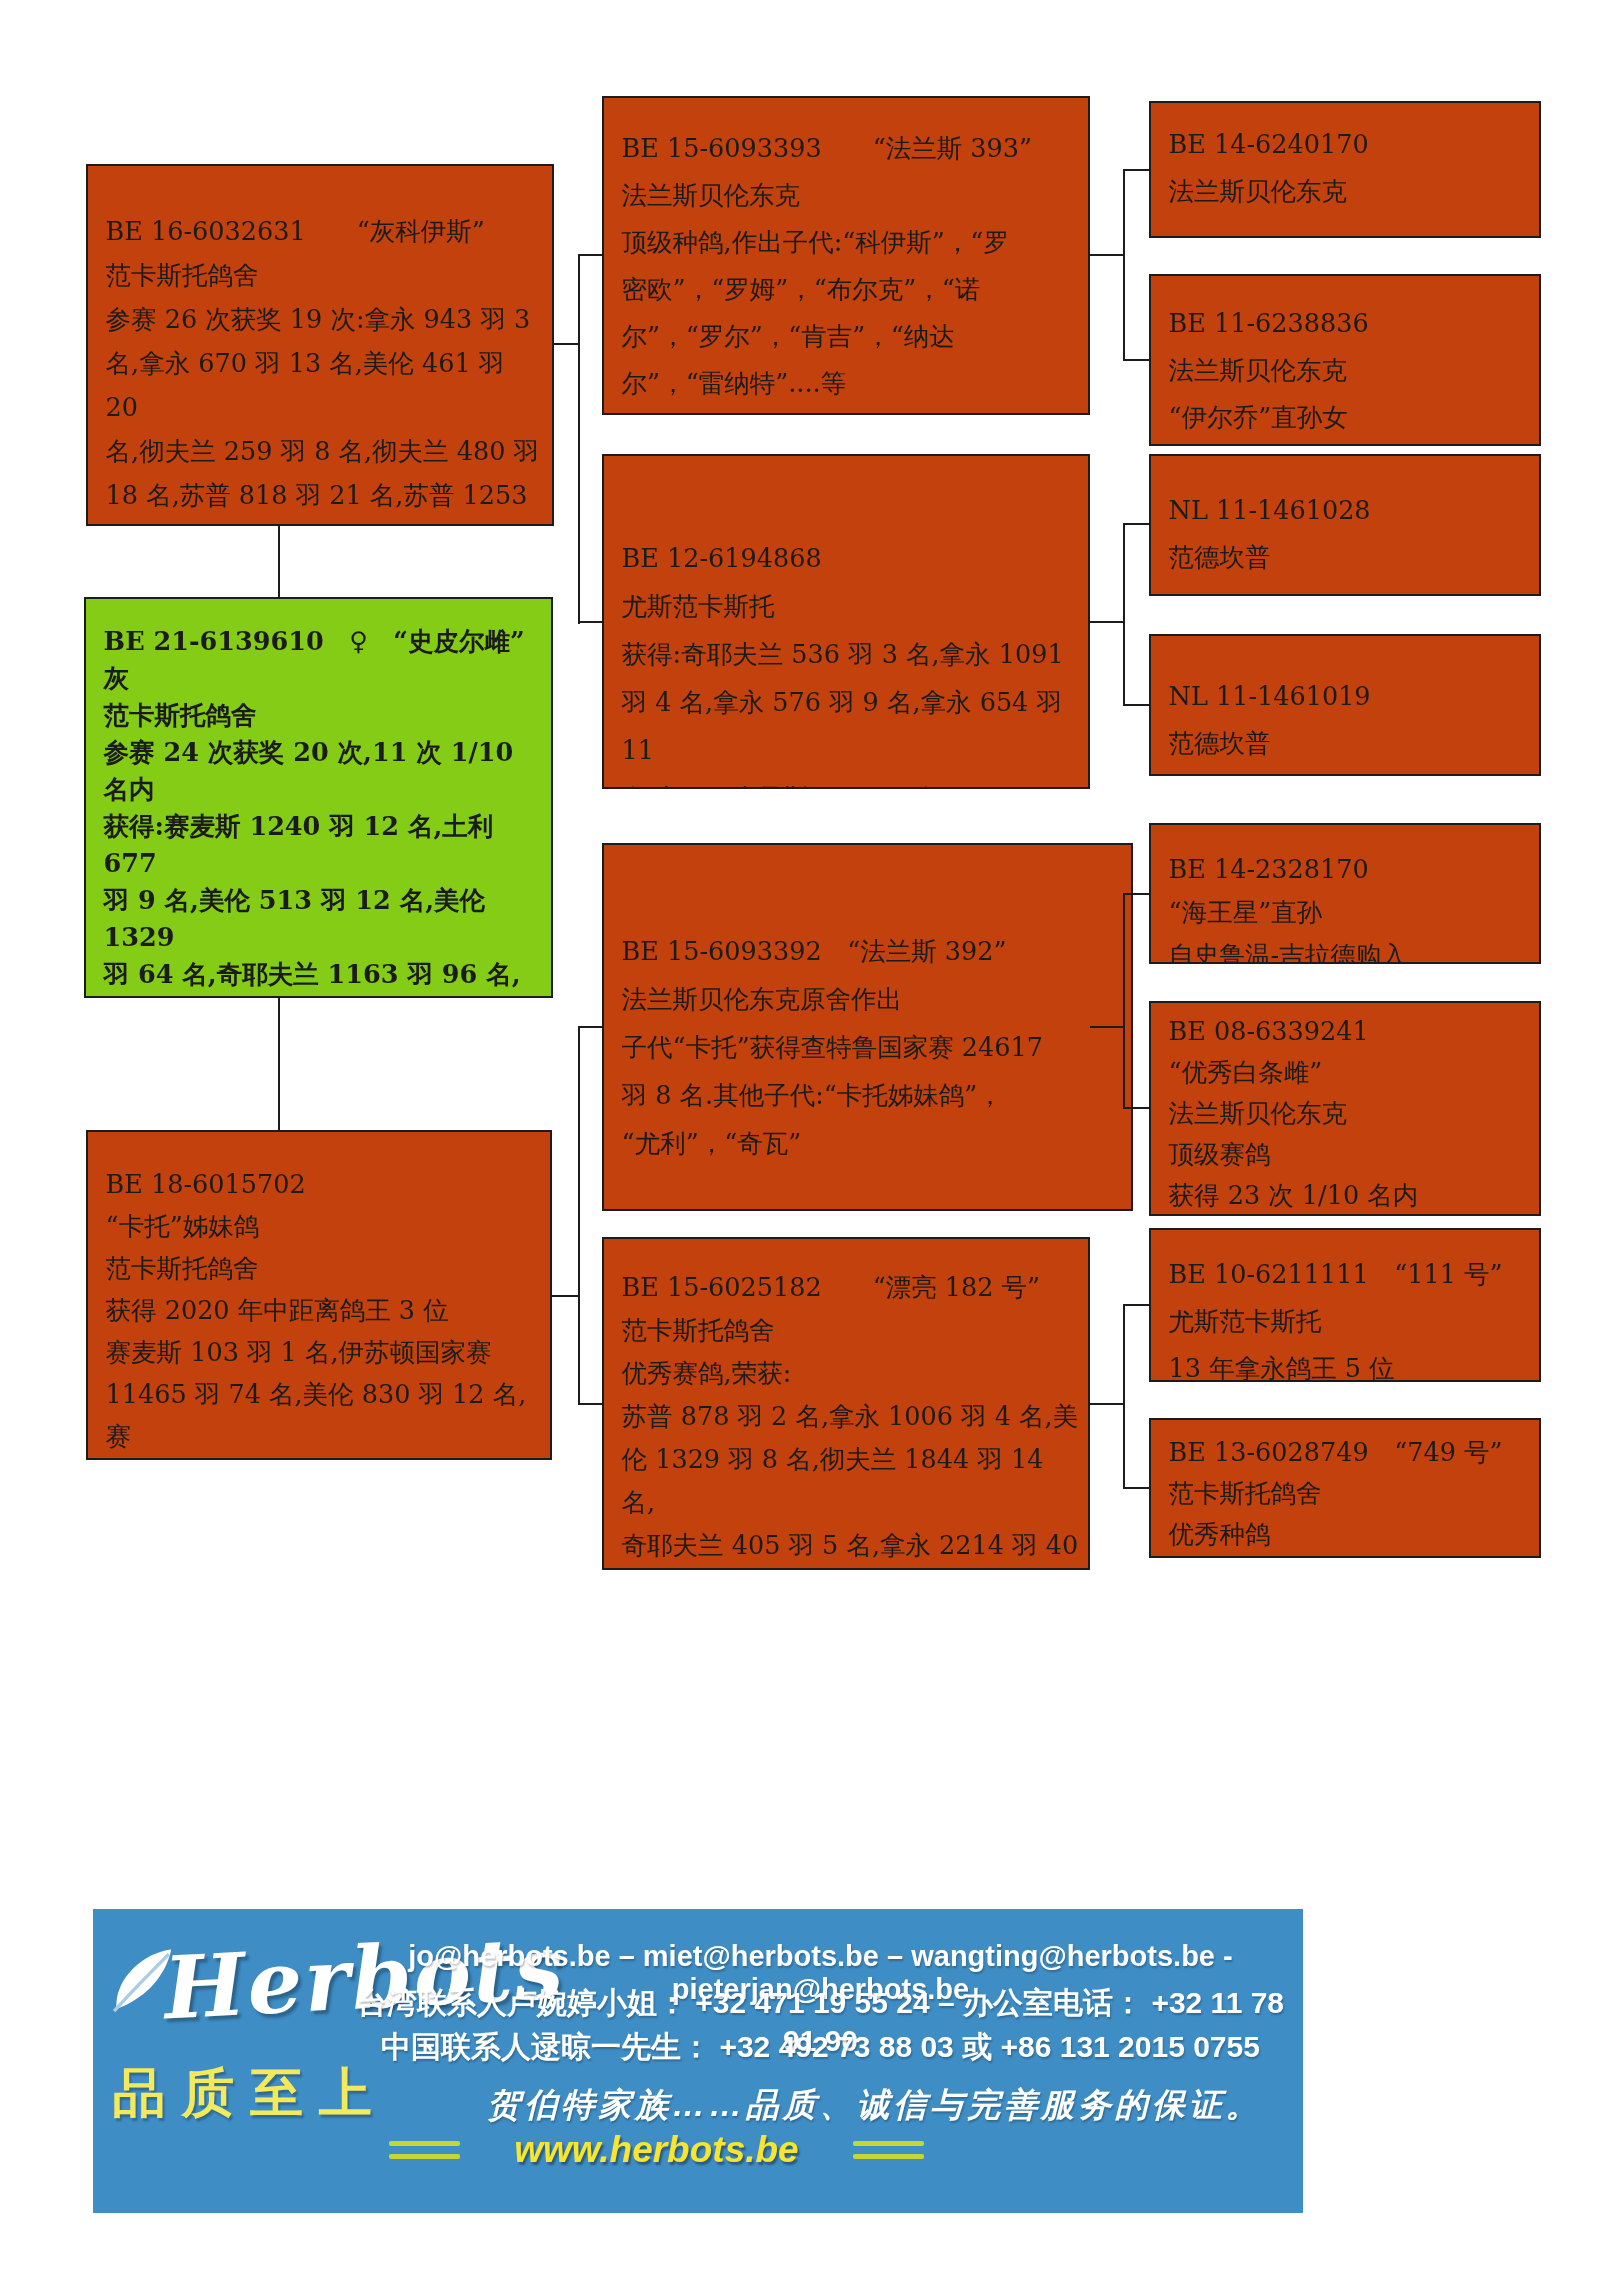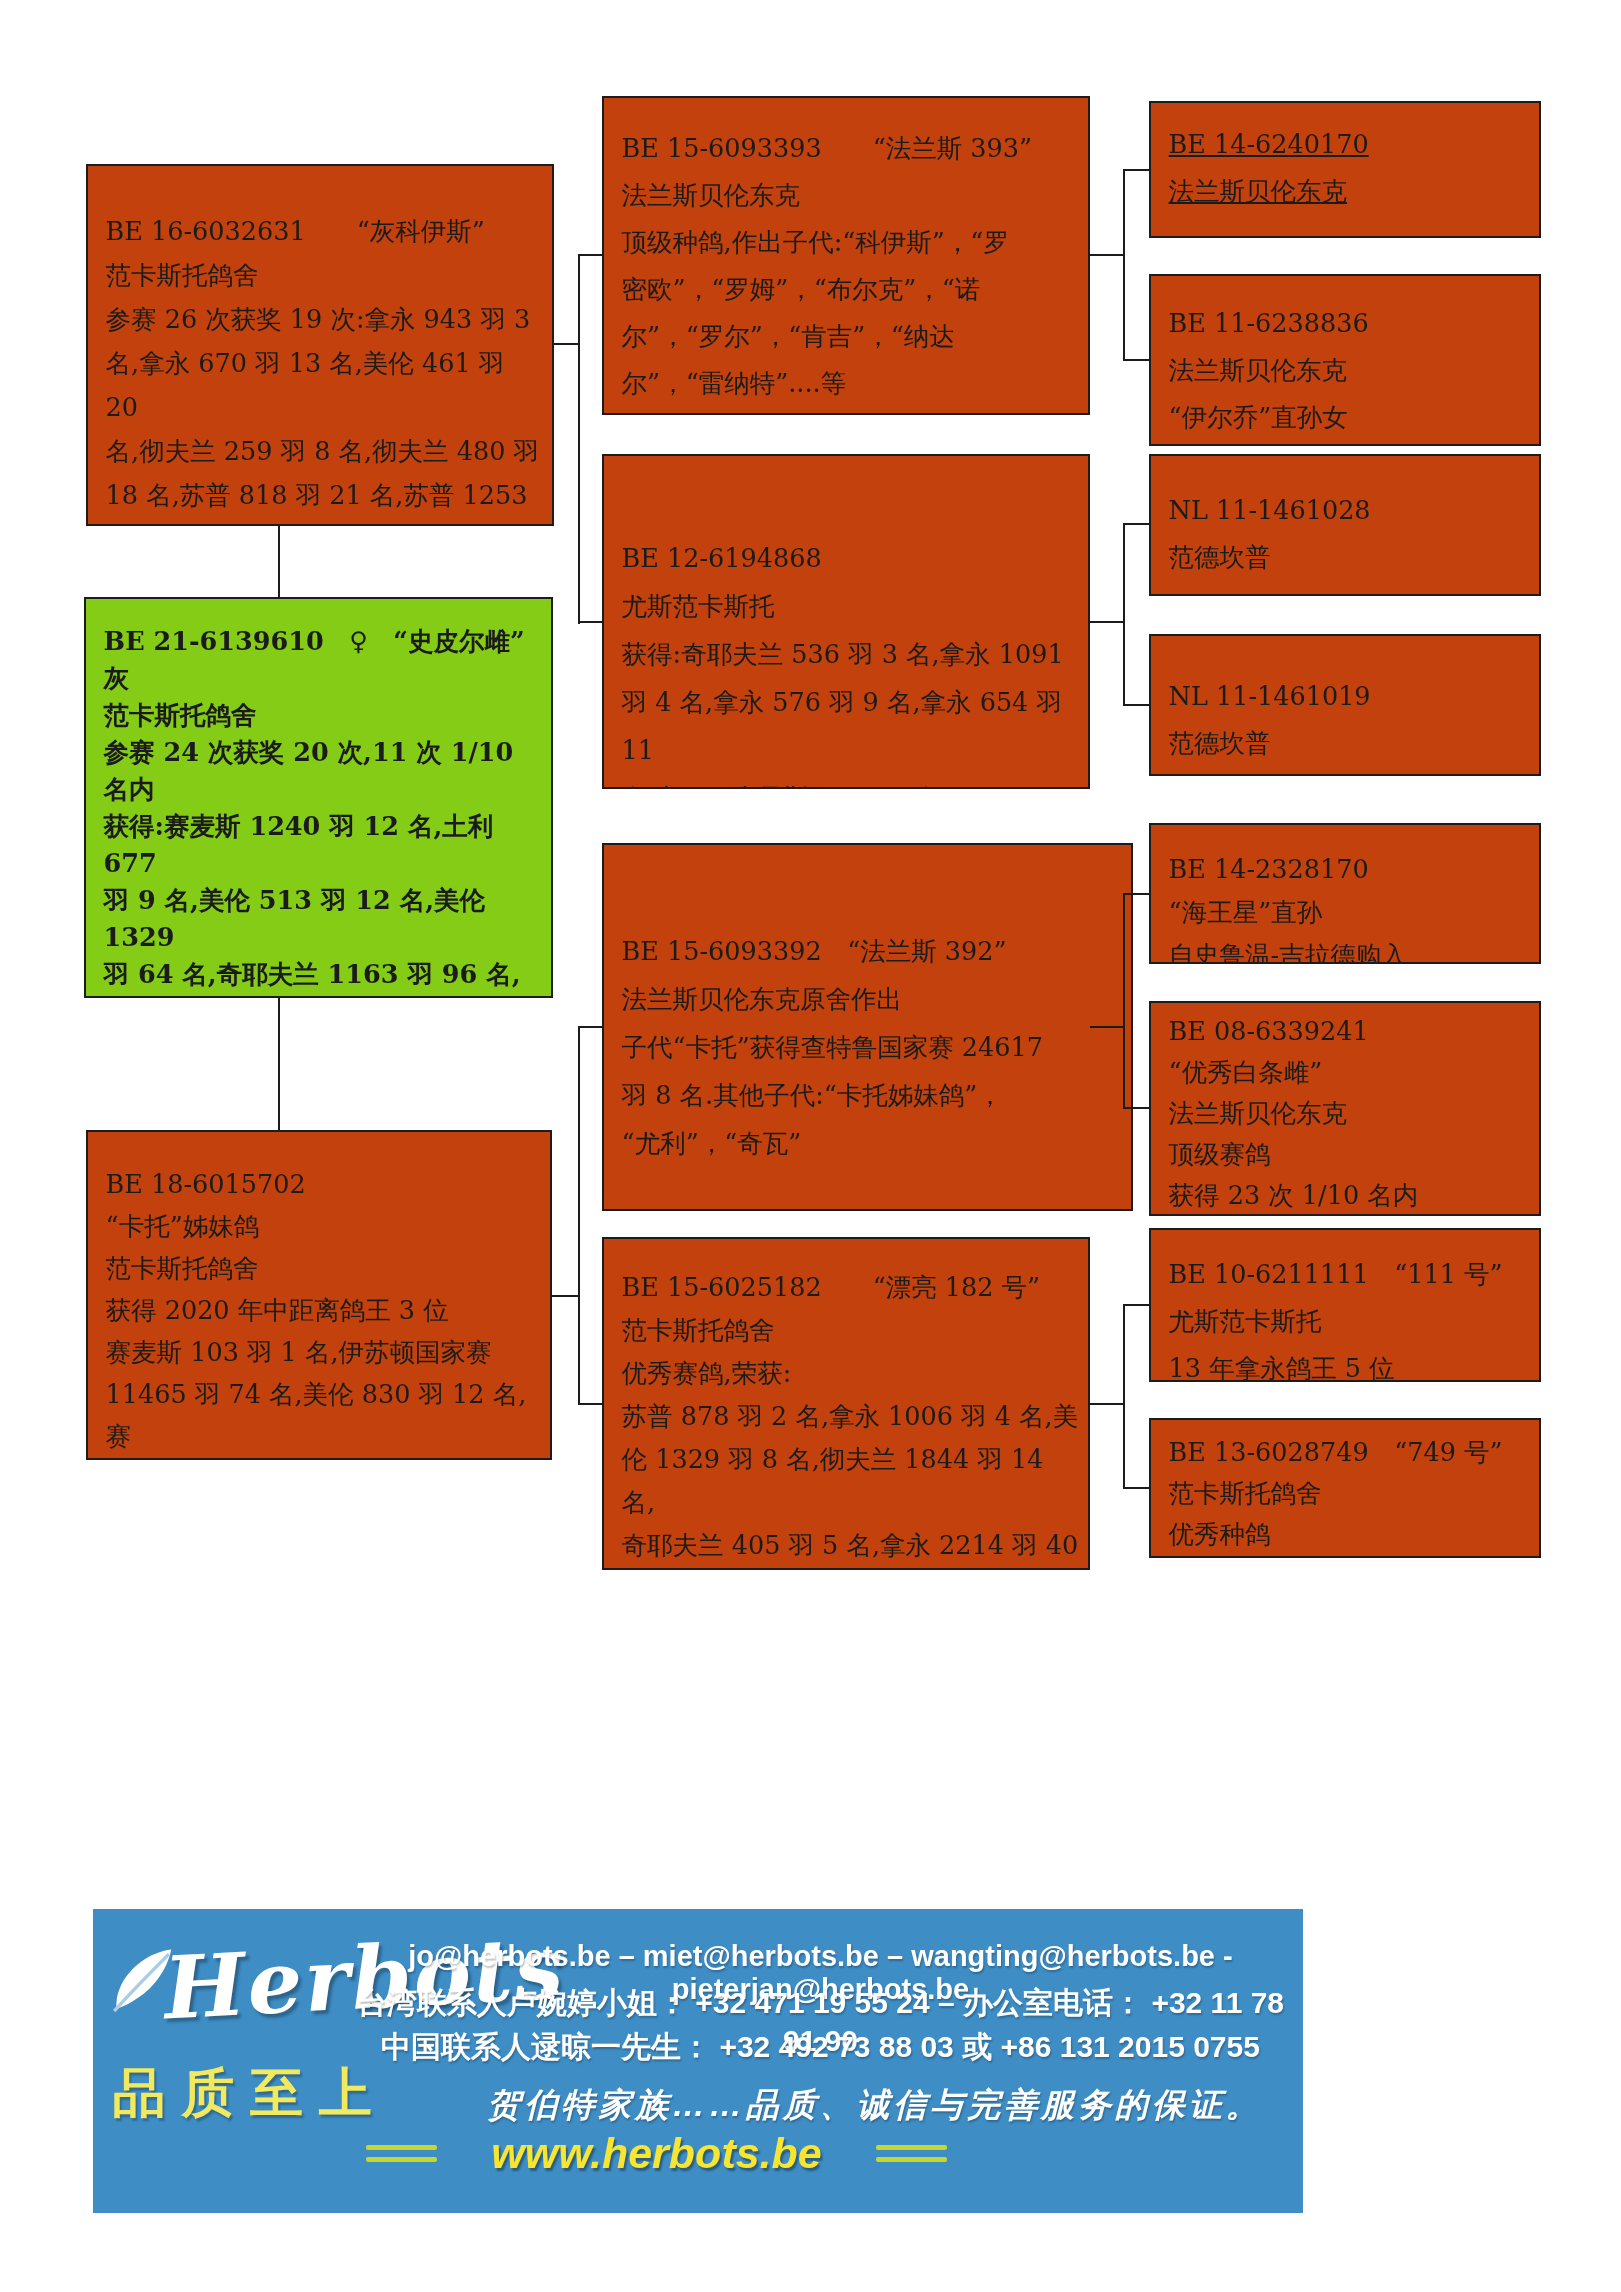--- a/index.html
+++ b/index.html
@@ -25,21 +25,21 @@
   .logo-sub{position:absolute;left:19.6px;top:149px;font-size:53px;font-weight:bold;color:#f3e95c;
             letter-spacing:15.7px;text-shadow:2px 2.9px 2px rgba(0,0,0,0.25);}
   .banner .txt{position:absolute;color:#ffffff;font-weight:bold;text-align:center;
                text-shadow:1px 2px 2px rgba(0,0,0,0.25);}
   .emails{left:245px;top:31px;width:965px;font-size:29px;}
   .contact-tw{left:245px;top:74px;width:965px;font-size:30px;}
   .contact-cn{left:245px;top:118px;width:965px;font-size:30px;}
   .slogan{left:353px;top:174px;width:858px;font-size:33px;font-style:italic;letter-spacing:3.9px;}
   .website-row{position:absolute;left:0;top:220px;width:1127px;display:flex;align-items:center;
                justify-content:center;gap:54px;}
-  .website{font-size:43px;font-weight:800;font-style:italic;color:#f7e531;
+  .website{font-size:37px;font-weight:800;font-style:italic;color:#f7e531;
            text-shadow:2px 2.9px 2px rgba(0,0,0,0.35);}
   .dlines{display:inline-flex;flex-direction:column;gap:7.8px;width:71px;}
   .dlines i{display:block;height:4.9px;background:#c6d732;border-radius:2px;}
 </style>
 </head>
 <body>
 
 <div class="page">
 
   <div class="pbox" style="left:86px;top:164px;width:468px;height:362px;">
@@ -104,21 +104,21 @@
     <div class="box-text" style="padding-top:27.4px;line-height:43px;">BE 15-6025182　　“漂亮 182 号”
 范卡斯托鸽舍
 优秀赛鸽,荣获:
 苏普 878 羽 2 名,拿永 1006 羽 4 名,美
 伦 1329 羽 8 名,彻夫兰 1844 羽 14 名,
 奇耶夫兰 405 羽 5 名,拿永 2214 羽 40
 名</div>
   </div>
 
   <div class="pbox" style="left:1149px;top:101px;width:392px;height:137px;">
-    <div class="box-text" style="padding-top:17.6px;line-height:47px;text-decoration:underline;">BE 14-6240170
+    <div class="box-text" style="padding-top:17.6px;line-height:47px;">BE 14-6240170
 法兰斯贝伦东克</div>
   </div>
 
   <div class="pbox" style="left:1149px;top:274px;width:392px;height:172px;">
     <div class="box-text" style="padding-top:23.5px;line-height:47px;">BE 11-6238836
 法兰斯贝伦东克
 “伊尔乔”直孙女</div>
   </div>
 
   <div class="pbox" style="left:1149px;top:454px;width:392px;height:142px;">

